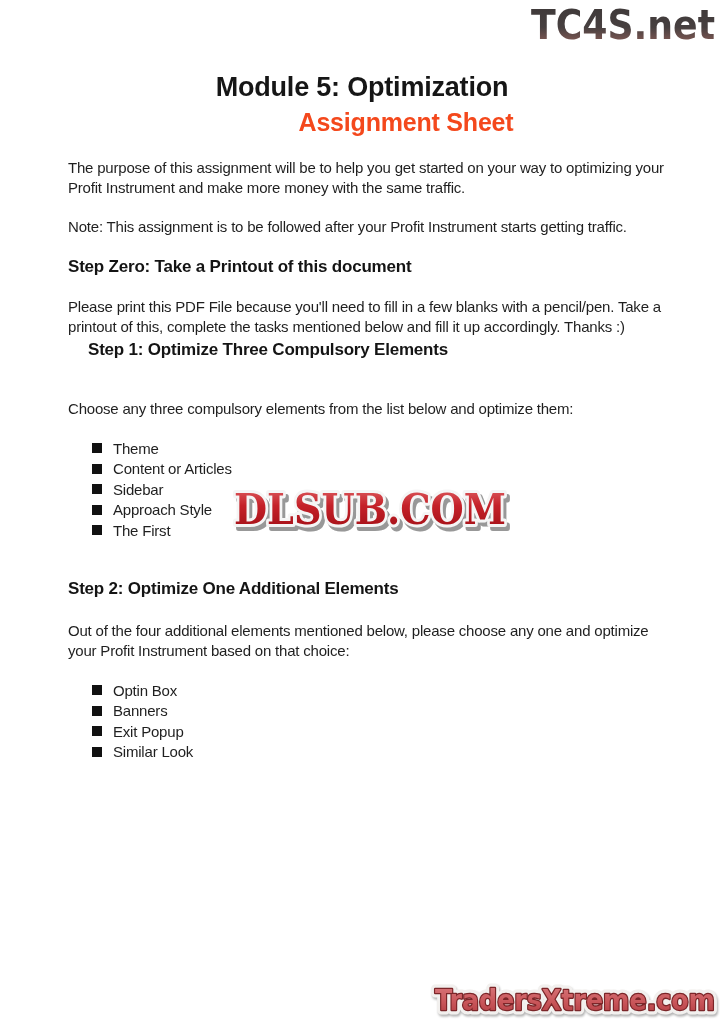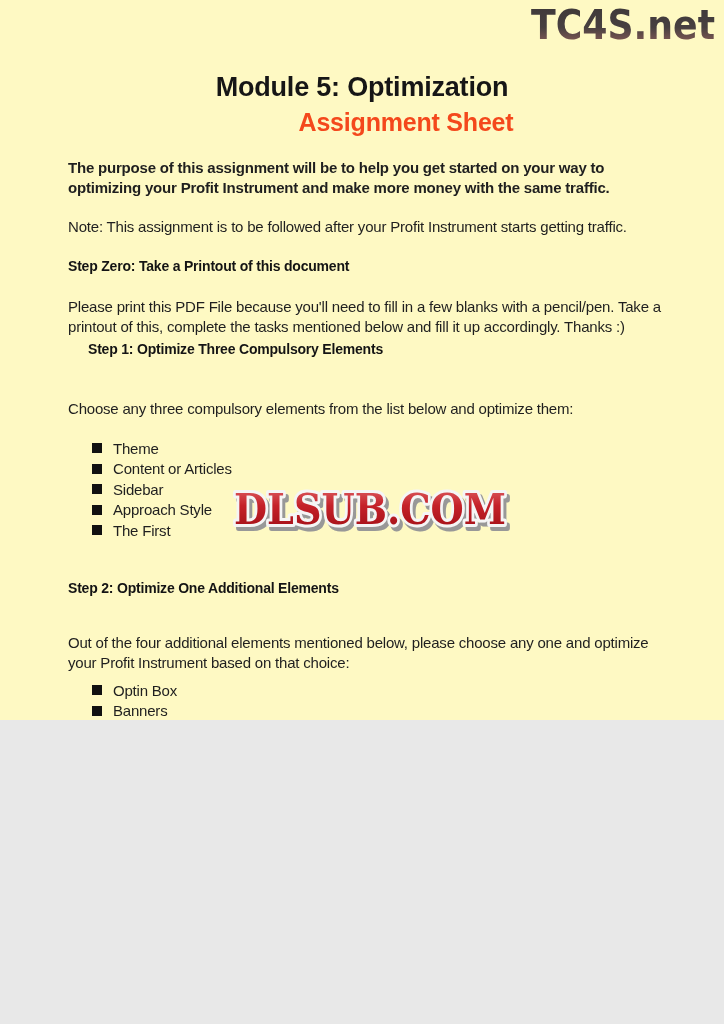--- a/index.html
+++ b/index.html
@@ -1,21 +1,21 @@
 <!DOCTYPE html>
 <html><head>
 <meta charset="utf-8">
 <style>
   html, body { margin: 0; padding: 0; background: #e8e8e8; }
   .page {
     position: relative;
     width: 724px;
-    height: 720px;
+    height: 1024px;
     margin: 0 auto;
-    background: #fef9c3;
+    background: #ffffff;
     overflow: hidden;
     font-family: "Liberation Sans", sans-serif;
     color: #1f1f1f;
   }
 
   
   .wm-top {
     position: absolute;
     top: 1px;
     right: 5px;
@@ -61,33 +61,33 @@
   
   .block {
     position: absolute;
     left: 68px;
     width: 596px;
     font-size: 15px;
     line-height: 19.5px;
     letter-spacing: -0.2px;
     color: #1f1f1f;
   }
-  .para-1      { top: 158px; font-weight: bold; }
+  .para-1      { top: 158px; }
   .note-line   { top: 217px; }
   .h-step0     { top: 257px; }
   .p-step0     { top: 297px; }
   .h-step1     { top: 340px; margin-left: 20px; }
   .p-step1     { top: 399px; }
   .list-1      { top: 438px; }
   .h-step2     { top: 579px; }
-  .p-step2     { top: 621px; margin-top: 12px; }
+  .p-step2     { top: 621px; }
   .list-2      { top: 680px; }
 
   .heading {
-    font-size: 14px;
+    font-size: 17px;
     font-weight: 700;
     color: #141414;
     letter-spacing: -0.2px;
   }
   .u { }
 
   ul.doc-list {
     list-style: none;
     margin: 0;
     padding: 0 0 0 24px;

